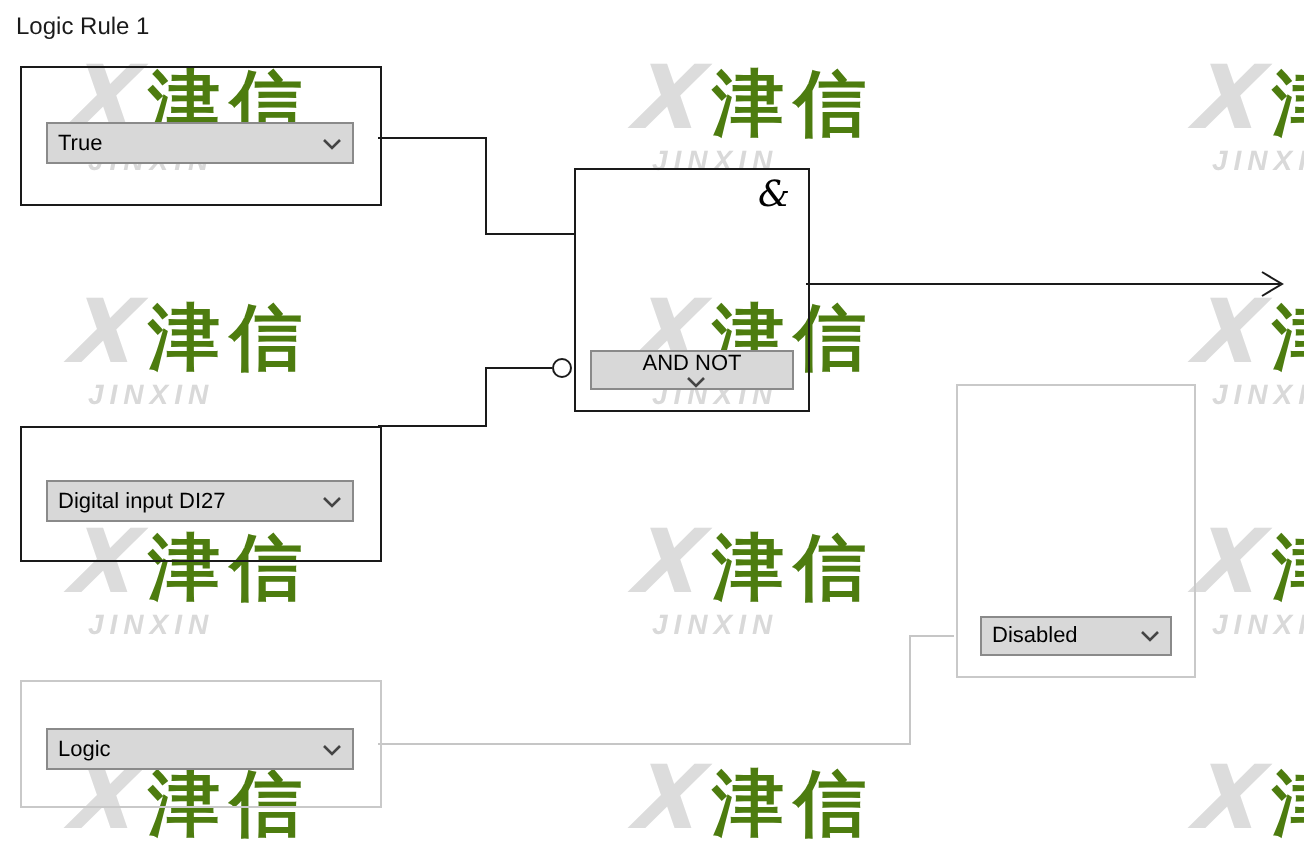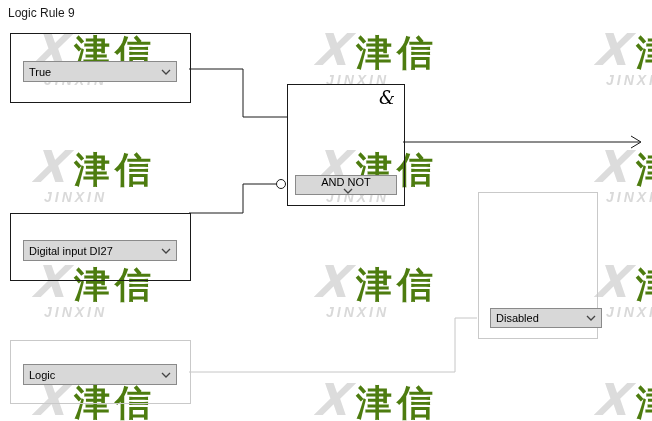--- a/index.html
+++ b/index.html
@@ -44,21 +44,21 @@
     background:#d8d8d8;border:1px solid #8a8a8a;
     display:flex;align-items:center;justify-content:space-between;
     padding:0 5px 0 5px;cursor:default;z-index:3;
   }
   .combo-text{font-size:11px;color:#000;overflow:hidden;white-space:nowrap;}
   .chev{display:flex;align-items:center;margin-left:4px;}
   .combo-top{left:12px;top:27px;width:154px;}
   .combo-mid{left:12px;top:26px;width:154px;}
   .combo-bot{left:12px;top:23px;width:154px;}
   .combo-gate{left:7px;top:90px;width:102px;height:20px;flex-direction:column;}
-  .combo-out{left:11px;top:115px;width:112px;height:20px;}
+  .combo-out{left:11px;top:115px;width:96px;height:20px;}
 </style>
 </head>
 <body>
 
 <div class="screen">
 
   <div class="wm" style="left:36px;top:28px"><span class="wm-logo">X</span><span class="wm-brand">津信</span><span class="wm-sub">JINXIN</span></div>
   <div class="wm" style="left:318px;top:28px"><span class="wm-logo">X</span><span class="wm-brand">津信</span><span class="wm-sub">JINXIN</span></div>
   <div class="wm" style="left:598px;top:28px"><span class="wm-logo">X</span><span class="wm-brand">津信</span><span class="wm-sub">JINXIN</span></div>
 
@@ -76,21 +76,21 @@
 
   <svg class="wires" width="652" height="421">
     <path d="M189 69 L243 69 L243 117 L287 117" stroke="#1a1a1a" stroke-width="1" fill="none"></path>
     <path d="M189 213 L243 213 L243 184 L276 184" stroke="#1a1a1a" stroke-width="1" fill="none"></path>
     <circle cx="281" cy="184" r="4.5" fill="#ffffff" stroke="#1a1a1a" stroke-width="1"></circle>
     <path d="M403 142 L640 142" stroke="#1a1a1a" stroke-width="1" fill="none"></path>
     <path d="M631 136 L641 142 L631 148" stroke="#1a1a1a" stroke-width="1" fill="none"></path>
     <path d="M189 372 L455 372 L455 318 L477 318" stroke="#c6c6c6" stroke-width="1" fill="none"></path>
   </svg>
 
-  <div class="title">Logic Rule 9</div>
+  <div class="title">Logic Rule 1</div>
 
   <div class="box box-input-top">
     <div class="combo combo-top">
       <span class="combo-text">True</span>
       <span class="chev">
         <svg width="10" height="6">
             <path d="M1 1 L5 5 L9 1" stroke="#444" stroke-width="1.3" fill="none"></path>
           </svg>
       </span>
     </div>

